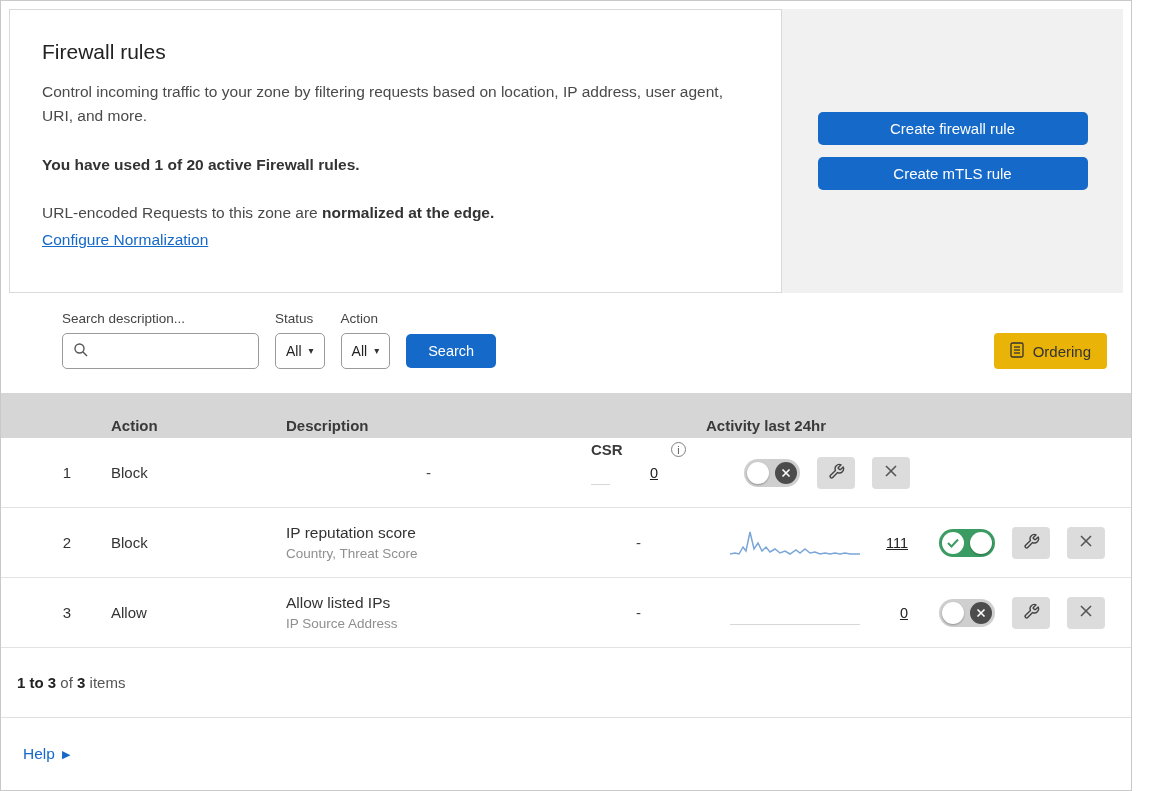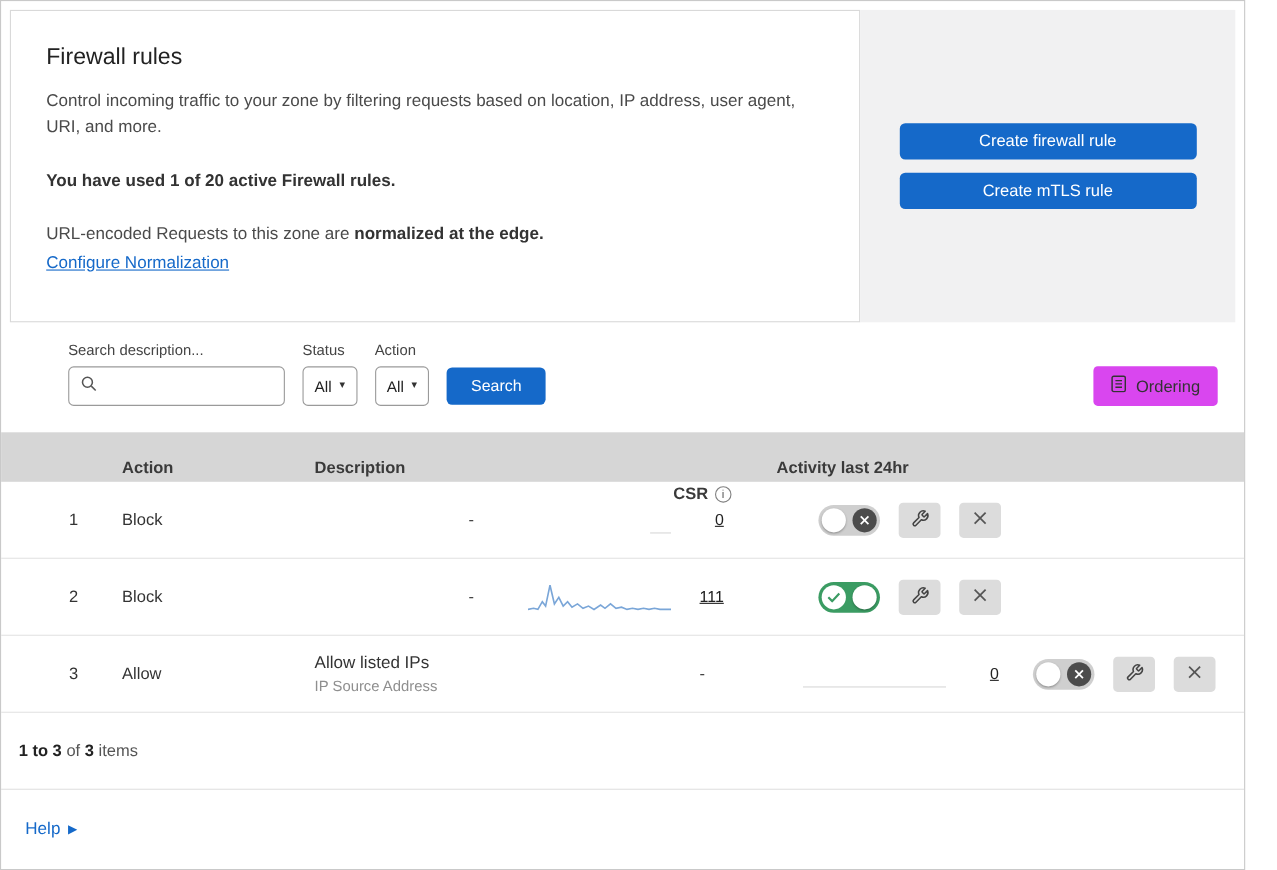--- a/index.html
+++ b/index.html
@@ -25,28 +25,28 @@
 
   
   .filters{display:flex;align-items:flex-end;gap:16px;padding:18px 24px 24px;margin-left:37px;}
   .fgroup{display:flex;flex-direction:column;}
   .flabel{font-size:13.5px;color:#444;margin-bottom:7px;}
   .search-box{width:197px;height:36px;border:1px solid #9a9a9a;border-radius:5px;display:flex;align-items:center;gap:8px;padding:0 10px;background:#fff;}
   .search-box input{border:none;outline:none;flex:1;font-size:14px;font-family:inherit;min-width:0;}
   .dropdown{height:36px;border:1px solid #9a9a9a;border-radius:5px;display:flex;align-items:center;gap:7px;padding:12px 10px;font-size:14px;color:#222;background:#fff;cursor:pointer;}
   .caret{font-size:10px;color:#333;line-height:1;}
   .btn-search{height:34px;padding:0 22px;background:var(--accent);color:#fff;border:none;border-radius:5px;font-size:14.5px;font-family:inherit;cursor:pointer;margin-bottom:1px;}
-  .btn-ordering{margin-left:auto;height:36px;padding:0 16px;background:#d946ef;border:none;border-radius:4px;font-size:15px;font-family:inherit;color:#333;display:flex;align-items:center;gap:9px;cursor:pointer;}
+  .btn-ordering{margin-left:auto;height:36px;padding:0 16px;background:#eab308;border:none;border-radius:4px;font-size:15px;font-family:inherit;color:#333;display:flex;align-items:center;gap:9px;cursor:pointer;}
 
   
   .grid{display:grid;grid-template-columns:90px 175px 325px 95px 250px 1fr;align-items:center;}
   .thead{background:#d6d6d6;height:45px;font-size:15px;font-weight:700;color:#3a3a3a;}
   .th-action,.th-desc{padding-left:20px;}
   .th-activity{padding-left:20px;}
-  .th-csr{display:flex;justify-content:center;align-items:center;gap:6px;margin-top:48px;}
+  .th-csr{display:flex;justify-content:space-between;align-items:center;gap:6px;margin-top:48px;}
   .info-dot{width:15px;height:15px;border:1px solid #808080;border-radius:50%;display:inline-flex;align-items:center;justify-content:center;font-size:10.5px;font-weight:400;color:#555;cursor:pointer;}
   .row{height:70px;border-bottom:1px solid #e3e3e3;}
   .cell-index{text-align:right;padding-right:20px;font-size:15px;color:#333;}
   .cell-action{padding-left:20px;font-size:15px;color:#333;}
   .cell-desc{padding-left:20px;}
   .desc-title{font-size:15.5px;color:#333;}
   .desc-sub{font-size:13.5px;color:#8f8f8f;margin-top:4px;}
   .cell-csr{text-align:center;font-size:15px;color:#444;}
   .cell-activity{display:flex;align-items:center;justify-content:flex-end;gap:22px;padding-right:28px;}
   .spark-wrap{width:130px;height:36px;position:relative;}
@@ -187,20 +187,24 @@
                 <line x1="12" y1="2" x2="2" y2="12" stroke="#555" stroke-width="1.6"></line>
               </svg>
           </span>
         </button>
       </div>
     </div>
 
     <div class="grid row">
       <div class="cell-index">2</div>
       <div class="cell-action">Block</div>
+      <div class="cell-desc">
+        <div class="desc-title">IP reputation score</div>
+        <div class="desc-sub">Country, Threat Score</div>
+      </div>
       <div class="cell-csr">-</div>
       <div class="cell-activity">
         <div class="spark-wrap spark">
           <svg width="130" height="36" viewBox="0 0 130 36">
               <polyline points="0,29 5,28 9,29 13,22 16,26 20,7 24,24 28,18 32,26 36,22 40,27 45,24 50,28 55,26 60,29 66,25 70,28 75,24 80,28 85,27 90,29 95,28 100,29 105,28 110,29 115,28 120,29 125,29 130,29"></polyline>
             </svg>
         </div>
         <a class="count">111</a>
       </div>
       <div class="cell-controls">

